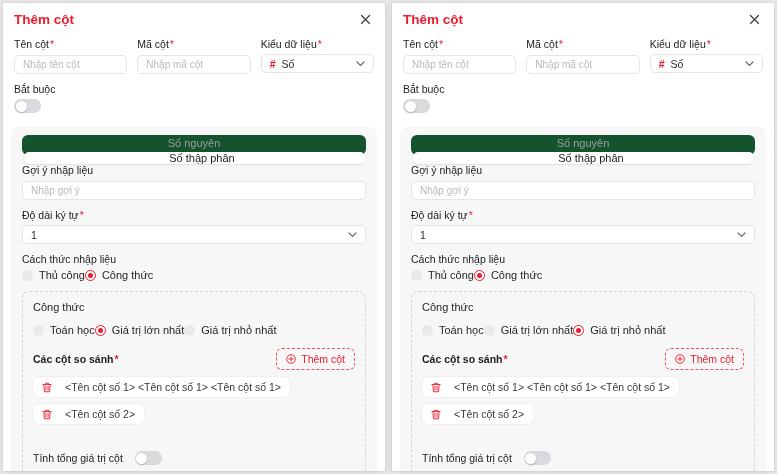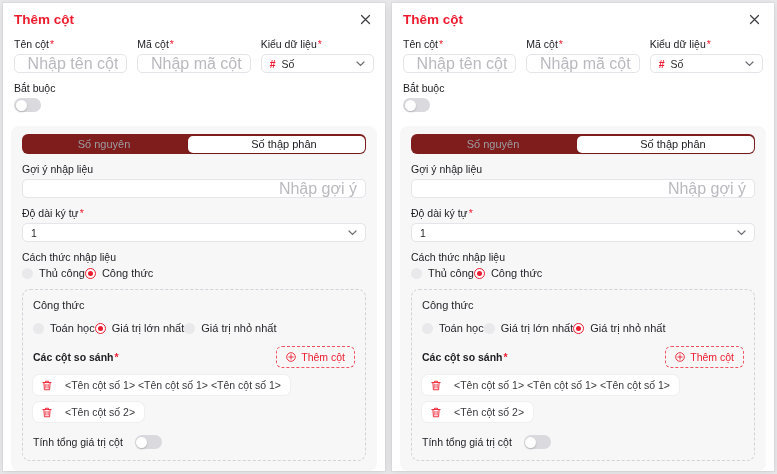--- a/index.html
+++ b/index.html
@@ -19,21 +19,21 @@
     display:flex; justify-content:space-between; align-items:center;
     padding:9px 12px 2px 11px;
   }
   .modal-title { font-size:13.5px; font-weight:bold; color:#ed1c2f; }
   .close-btn { background:none; border:none; cursor:pointer; padding:2px; display:flex; color:#3c3c42; }
   .form-grid { padding:0 11px; display:grid; grid-template-columns:1fr 1fr 1fr; column-gap:10px; }
   .flabel { font-size:10.5px; color:#1c1c21; margin:9px 0 4px; display:block; }
   .req { color:#ed1c2f; margin-left:1px; }
   .tinput {
     width:100%; height:19px; border:1px solid #e4e4e9; border-radius:5px;
-    padding:0 8px; font-size:16px; font-family:inherit; color:#2a2a2e; background:#fff; outline:none;text-align:right;
+    padding:0 8px; font-size:10px; font-family:inherit; color:#2a2a2e; background:#fff; outline:none;
   }
   .tinput::placeholder { color:#b9b9bf; }
   .selectbox {
     width:100%; height:19px; border:1px solid #e4e4e9; border-radius:5px; background:#fff;
     display:flex; align-items:center; padding:0 8px; gap:6px; font-size:10.5px; color:#2a2a2e; cursor:pointer;
   }
   .selectbox .grow { flex:1; }
   .hash { color:#ed1c2f; font-weight:bold; font-size:10.5px; }
   .chev { color:#6d6d74; display:flex; }
   .toggle {
@@ -41,21 +41,21 @@
     border:none; cursor:pointer; flex:0 0 auto;
   }
   .toggle::after {
     content:''; position:absolute; top:1.5px; left:1.5px; width:11px; height:11px;
     border-radius:50%; background:#fff; box-shadow:0 1px 2px rgba(0,0,0,0.2);
   }
   .section {
     margin:10px 8px 9px; background:#f7f7f8; border-radius:8px;
     padding:8px 11px 10px; flex:1;
   }
-  .tabs { background:#7f1d1d; border-radius:6px; display:flex; height:20px; }
+  .tabs { background:#14532d; border-radius:6px; display:flex; height:20px;flex-direction:column; }
   .tab {
     flex:1; display:flex; align-items:center; justify-content:center;
     font-size:11px; color:#9c9ca2; border:none; background:none; border-radius:5px; margin:1.5px; cursor:pointer;
     font-family:inherit;
   }
   .tab.on { background:#fff; color:#1c1c21; box-shadow:0 1px 2px rgba(0,0,0,0.10);padding-left:16px; }
   .radio-row { display:flex; align-items:center; }
   .radio { display:inline-flex; align-items:center; gap:6px; font-size:11px; color:#26262b; cursor:pointer; }
   .rdot {
     width:11px; height:11px; border-radius:50%; background:#e9e9ec; position:relative; flex:0 0 auto;
@@ -72,21 +72,21 @@
   .add-col-btn {
     display:inline-flex; align-items:center; gap:5px; border:1px dashed #f0525f; border-radius:6px;
     color:#ed1c2f; font-size:10.5px; padding:4px 9px; background:transparent; cursor:pointer; font-family:inherit;
   }
   .tag {
     display:flex; align-items:center; gap:13px; background:#fff; border-radius:6px;
     padding:4px 9px; font-size:10.5px; color:#38383d; margin-top:7px; width:fit-content;
     box-shadow:0 0 0 1px rgba(0,0,0,0.03);
   }
   .trash-btn { background:none; border:none; padding:0; display:flex; cursor:pointer; }
-  .sum-row { display:flex; align-items:center; gap:12px; margin-top:13px; font-size:10.5px; color:#1c1c21; }
+  .sum-row { display:flex; align-items:center; gap:12px; margin-top:27px; font-size:10.5px; color:#1c1c21; }
 </style>
 </head>
 <body>
 
 <div class="modal">
   <div class="modal-header">
     <div class="modal-title">Thêm cột</div>
     <button class="close-btn">
       <svg width="11" height="11" viewBox="0 0 11 11">
           <path d="M1.5 1.5l8 8M9.5 1.5l-8 8" stroke="#3c3c42" stroke-width="1.2" stroke-linecap="round"></path>

